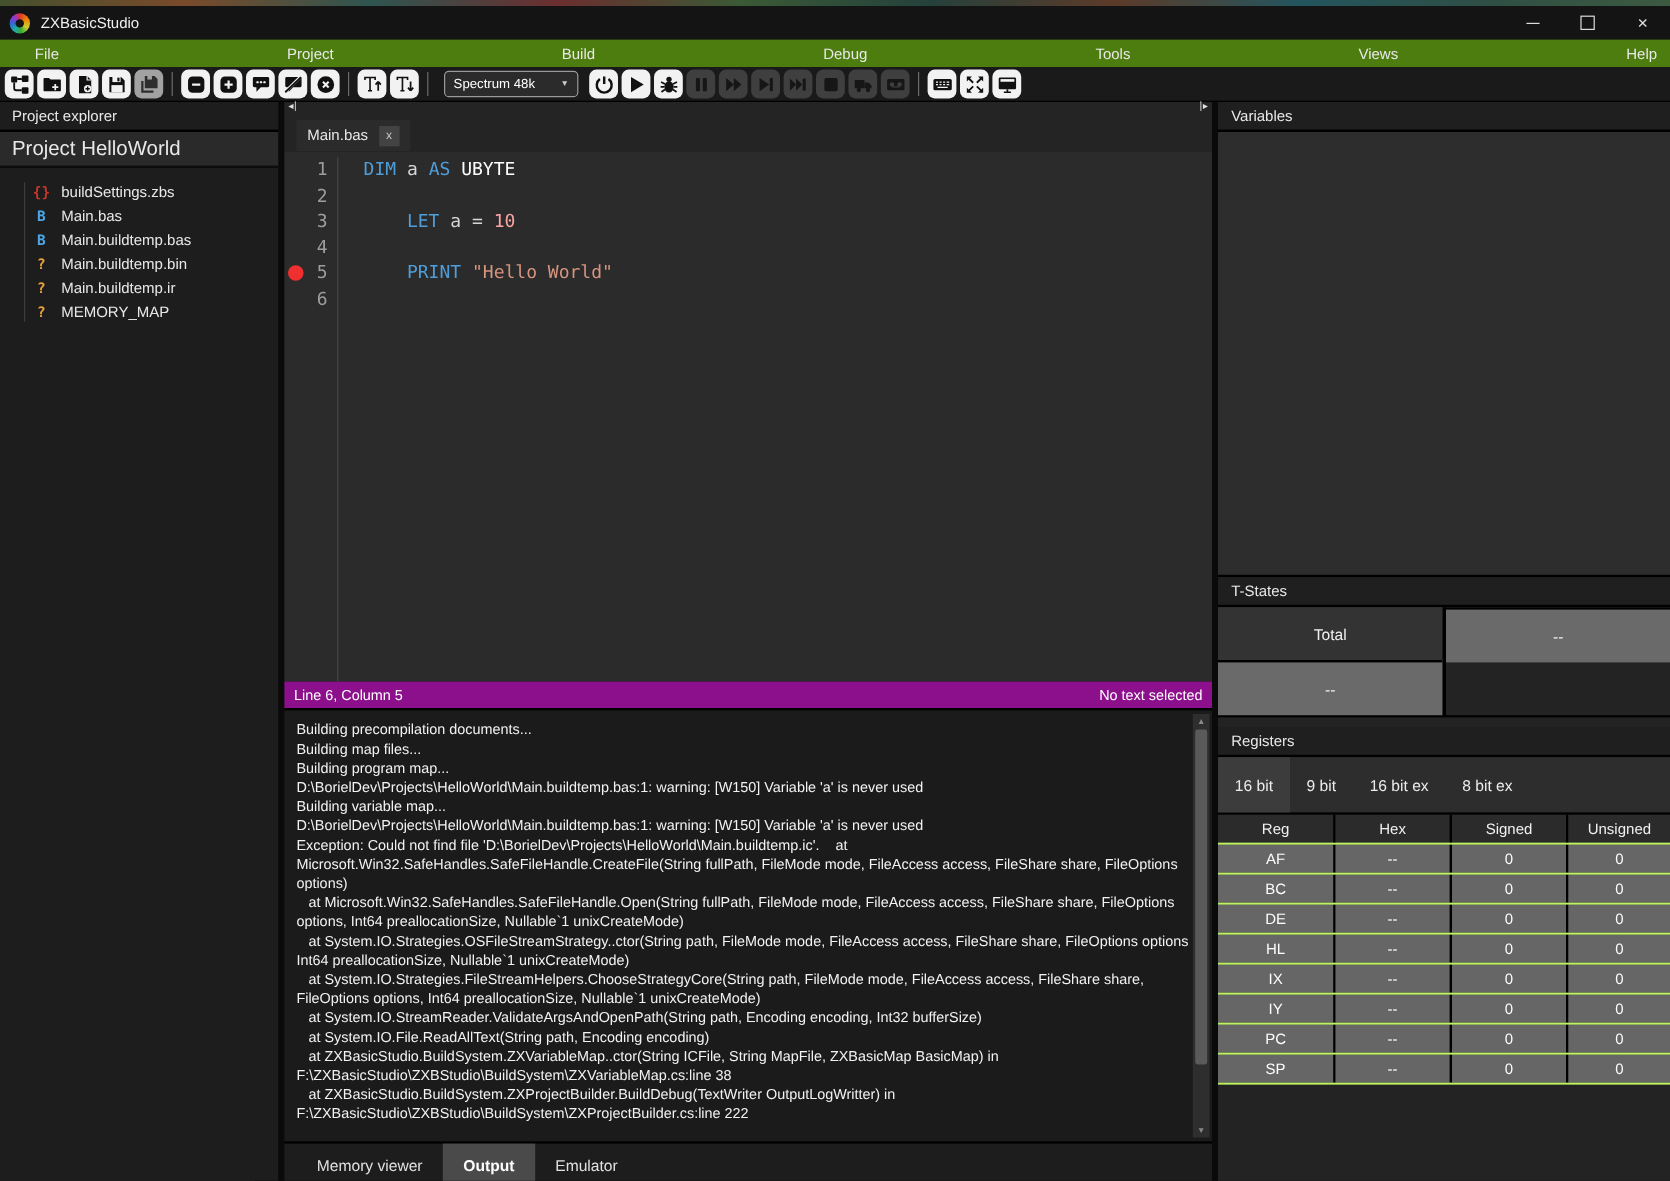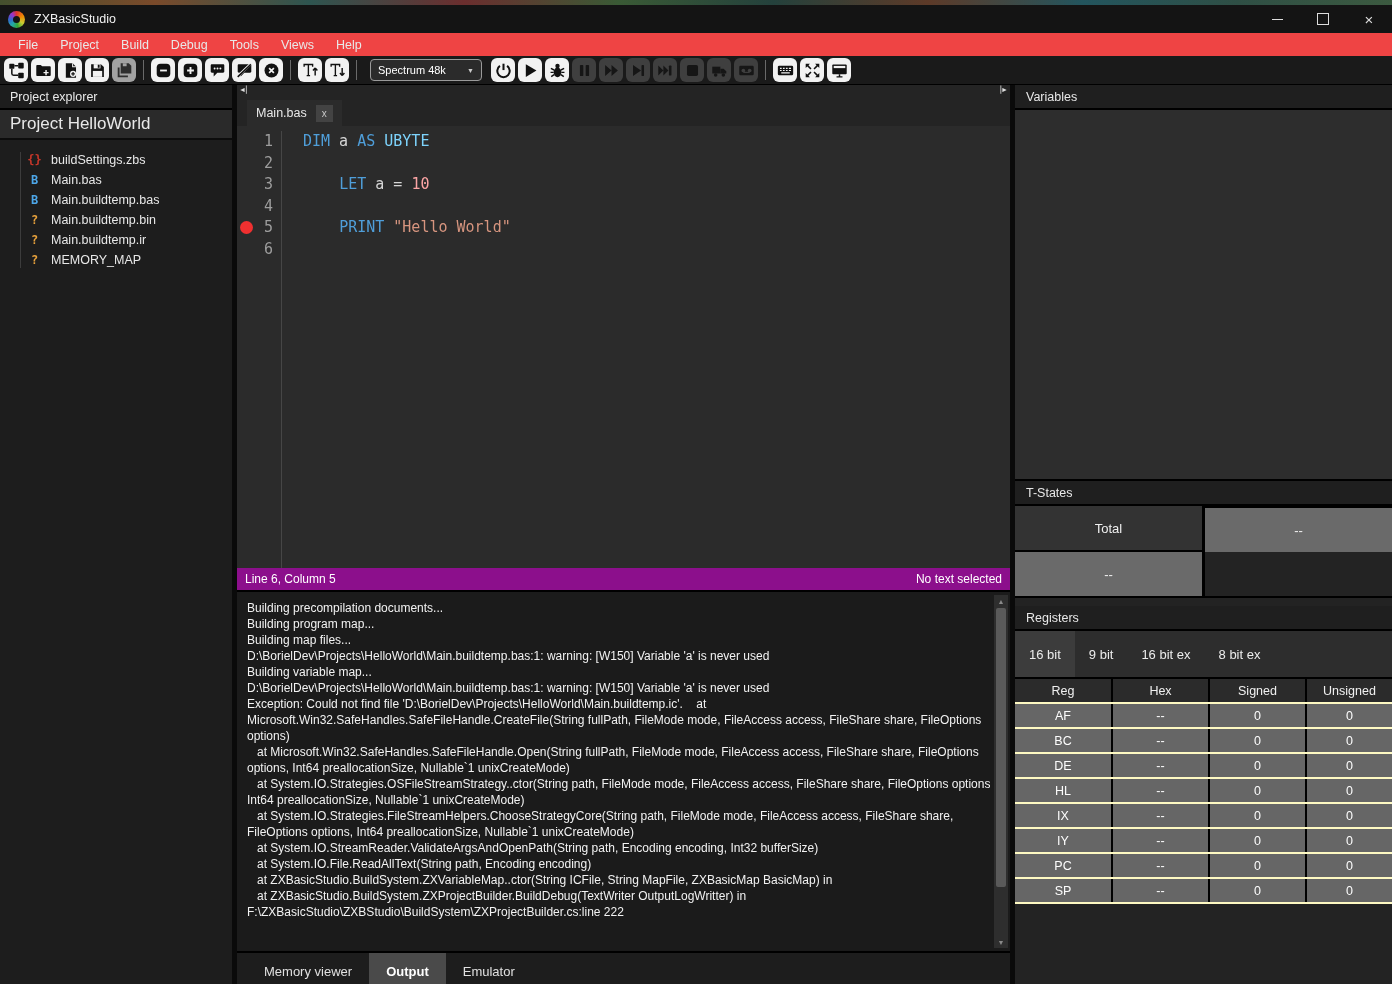--- a/index.html
+++ b/index.html
@@ -14,21 +14,21 @@
   .app-icon{width:17px;height:17px;border-radius:50%;background:conic-gradient(#d33 0deg,#e80 60deg,#cc3 120deg,#3a3 170deg,#2aa 220deg,#36c 270deg,#93c 320deg,#d33 360deg);position:relative;flex:0 0 auto;}
   .app-icon::after{content:"";position:absolute;left:5px;top:5px;width:7px;height:7px;border-radius:50%;background:#141414;}
   .title-text{margin-left:9px;font-size:12.5px;color:#f0f0f0;}
   .win-controls{margin-left:auto;display:flex;height:100%;}
   .win-btn{width:46px;height:100%;display:flex;align-items:center;justify-content:center;color:#ddd;}
   .min-glyph{display:block;width:11px;height:1px;background:#ddd;}
   .max-glyph{display:block;width:10px;height:10px;border:1px solid #ddd;}
   .close-glyph{font-size:15px;line-height:15px;}
 
   
-  .menubar{height:23px;background:#ef4444;display:flex;align-items:center;padding-left:7px;}
+  .menubar{height:23px;background:#4d7c0f;display:flex;align-items:center;padding-left:18px;justify-content:space-between;}
   .menu-item{padding:3px 11px;font-size:12.5px;color:#e8e8e8;}
 
   
   .toolbar{height:28px;background:#1a1a1a;display:flex;align-items:center;padding-left:4px;gap:3px;}
   .tb-btn{width:24px;height:24px;border-radius:6px;background:var(--bg,#f2f2f2);color:#111;display:flex;align-items:center;justify-content:center;flex:0 0 auto;}
   .tb-btn.disabled{color:#161616;}
   .tb-btn.dim{color:#2e2e2e;}
   .tb-ic{display:flex;}
   .tb-ic svg{width:17px;height:17px;}
   .tb-sep{width:1px;height:20px;background:#6a6a6a;margin:0 4px;flex:0 0 auto;}
@@ -58,21 +58,21 @@
   .tab-close{width:17px;height:17px;background:#434343;color:#c8c8c8;font-size:10px;display:flex;align-items:center;justify-content:center;}
 
   
   .editor{height:437px;background:#2b2b2b;display:flex;font-family:"DejaVu Sans Mono",monospace;font-size:15px;padding-top:5px;flex:0 0 auto;overflow:hidden;}
   .gutter{width:44px;flex:0 0 auto;}
   .gutter-row{height:21.5px;position:relative;text-align:right;padding-right:8px;color:#9d9d9d;line-height:21.5px;}
   .bp{position:absolute;left:3px;top:4px;width:13px;height:13px;border-radius:50%;background:#f03030;}
   .code{flex:1;border-left:1px solid #464646;padding-left:21px;white-space:pre;color:#d6d6d6;}
   .code-line{height:21.5px;line-height:21.5px;}
   .tok-kw{color:#4f9ed9;}
-  .tok-type{color:#7dd3fc;}
+  .tok-type{color:#ffffff;}
   .tok-num{color:#fca5a5;}
   .tok-str{color:#d7957f;}
   .tok-pl{color:#d6d6d6;}
 
   
   .statusbar{height:22px;background:#8c0f8c;display:flex;align-items:center;justify-content:space-between;padding:0 8px;font-size:12px;color:#fff;flex:0 0 auto;}
 
   
   .output{height:361px;background:#1b1b1b;position:relative;padding:8px 20px 0 10px;font-size:12px;line-height:16px;color:#f2f2f2;border-top:2px solid #000;box-sizing:border-box;flex:0 0 auto;overflow:hidden;}
   .out-line{white-space:pre;overflow:hidden;}
@@ -93,21 +93,21 @@
   .ts-table{display:flex;border-bottom:2px solid #000;flex:0 0 auto;}
   .ts-col{flex:1;}
   .ts-col:first-child{border-right:3px solid #000;}
   .ts-head{height:44px;background:#333;display:flex;align-items:center;justify-content:center;font-size:13px;color:#f0f0f0;}
   .ts-val{height:44px;background:#6a6a6a;display:flex;align-items:center;justify-content:center;font-size:13px;color:#f0f0f0;border-top:2px solid #000;}
   .rp-gap{height:8px;background:#232323;flex:0 0 auto;}
   .reg-tabs{height:46px;background:#2d2d2d;display:flex;align-items:stretch;border-bottom:2px solid #000;flex:0 0 auto;}
   .reg-tab{display:flex;align-items:center;padding:0 14px;font-size:13px;color:#ececec;}
   .reg-tab.active{background:#3c3c3c;}
   .reg-table{flex:0 0 auto;}
-  .reg-row{display:flex;height:25px;border-bottom:2px solid #fef9c3;box-sizing:border-box;}
+  .reg-row{display:flex;height:25px;border-bottom:2px solid #bef264;box-sizing:border-box;}
   .reg-cell{display:flex;align-items:center;justify-content:center;font-size:12.5px;background:#666;color:#fdfdfd;border-right:2px solid #000;box-sizing:border-box;height:100%;}
   .reg-cell:nth-child(1){width:98px;}
   .reg-cell:nth-child(2){width:97px;}
   .reg-cell:nth-child(3){width:97px;}
   .reg-cell:nth-child(4){flex:1;border-right:none;}
   .reg-row.head .reg-cell{background:#2b2b2b;color:#f0f0f0;}
   .rp-filler{flex:1;background:#232323;}
 </style>
 </head>
 <body>
@@ -423,37 +423,38 @@
       </div>
 
       <div class="statusbar">
         <span>Line 6, Column 5</span>
         <span>No text selected</span>
       </div>
 
       <div class="output">
         <div id="outlines">
             <div class="out-line">Building precompilation documents...</div>
+            <div class="out-line">Building map files...</div>
             <div class="out-line">Building program map...</div>
-            <div class="out-line">Building map files...</div>
             <div class="out-line">D:\BorielDev\Projects\HelloWorld\Main.buildtemp.bas:1: warning: [W150] Variable 'a' is never used</div>
             <div class="out-line">Building variable map...</div>
             <div class="out-line">D:\BorielDev\Projects\HelloWorld\Main.buildtemp.bas:1: warning: [W150] Variable 'a' is never used</div>
             <div class="out-line">Exception: Could not find file 'D:\BorielDev\Projects\HelloWorld\Main.buildtemp.ic'.    at</div>
             <div class="out-line">Microsoft.Win32.SafeHandles.SafeFileHandle.CreateFile(String fullPath, FileMode mode, FileAccess access, FileShare share, FileOptions</div>
             <div class="out-line">options)</div>
             <div class="out-line">   at Microsoft.Win32.SafeHandles.SafeFileHandle.Open(String fullPath, FileMode mode, FileAccess access, FileShare share, FileOptions</div>
             <div class="out-line">options, Int64 preallocationSize, Nullable`1 unixCreateMode)</div>
             <div class="out-line">   at System.IO.Strategies.OSFileStreamStrategy..ctor(String path, FileMode mode, FileAccess access, FileShare share, FileOptions options,</div>
             <div class="out-line">Int64 preallocationSize, Nullable`1 unixCreateMode)</div>
             <div class="out-line">   at System.IO.Strategies.FileStreamHelpers.ChooseStrategyCore(String path, FileMode mode, FileAccess access, FileShare share,</div>
             <div class="out-line">FileOptions options, Int64 preallocationSize, Nullable`1 unixCreateMode)</div>
             <div class="out-line">   at System.IO.StreamReader.ValidateArgsAndOpenPath(String path, Encoding encoding, Int32 bufferSize)</div>
             <div class="out-line">   at System.IO.File.ReadAllText(String path, Encoding encoding)</div>
             <div class="out-line">   at ZXBasicStudio.BuildSystem.ZXVariableMap..ctor(String ICFile, String MapFile, ZXBasicMap BasicMap) in</div>
+            <div class="out-line">F:\ZXBasicStudio\ZXBStudio\BuildSystem\ZXVariableMap.cs:line 38</div>
             <div class="out-line">   at ZXBasicStudio.BuildSystem.ZXProjectBuilder.BuildDebug(TextWriter OutputLogWritter) in</div>
             <div class="out-line">F:\ZXBasicStudio\ZXBStudio\BuildSystem\ZXProjectBuilder.cs:line 222</div>
           </div>
         <div class="scrollbar">
           <div class="sb-arrow">▲</div>
           <div class="sb-thumb"></div>
           <div class="sb-arrow down">▼</div>
         </div>
       </div>
 

